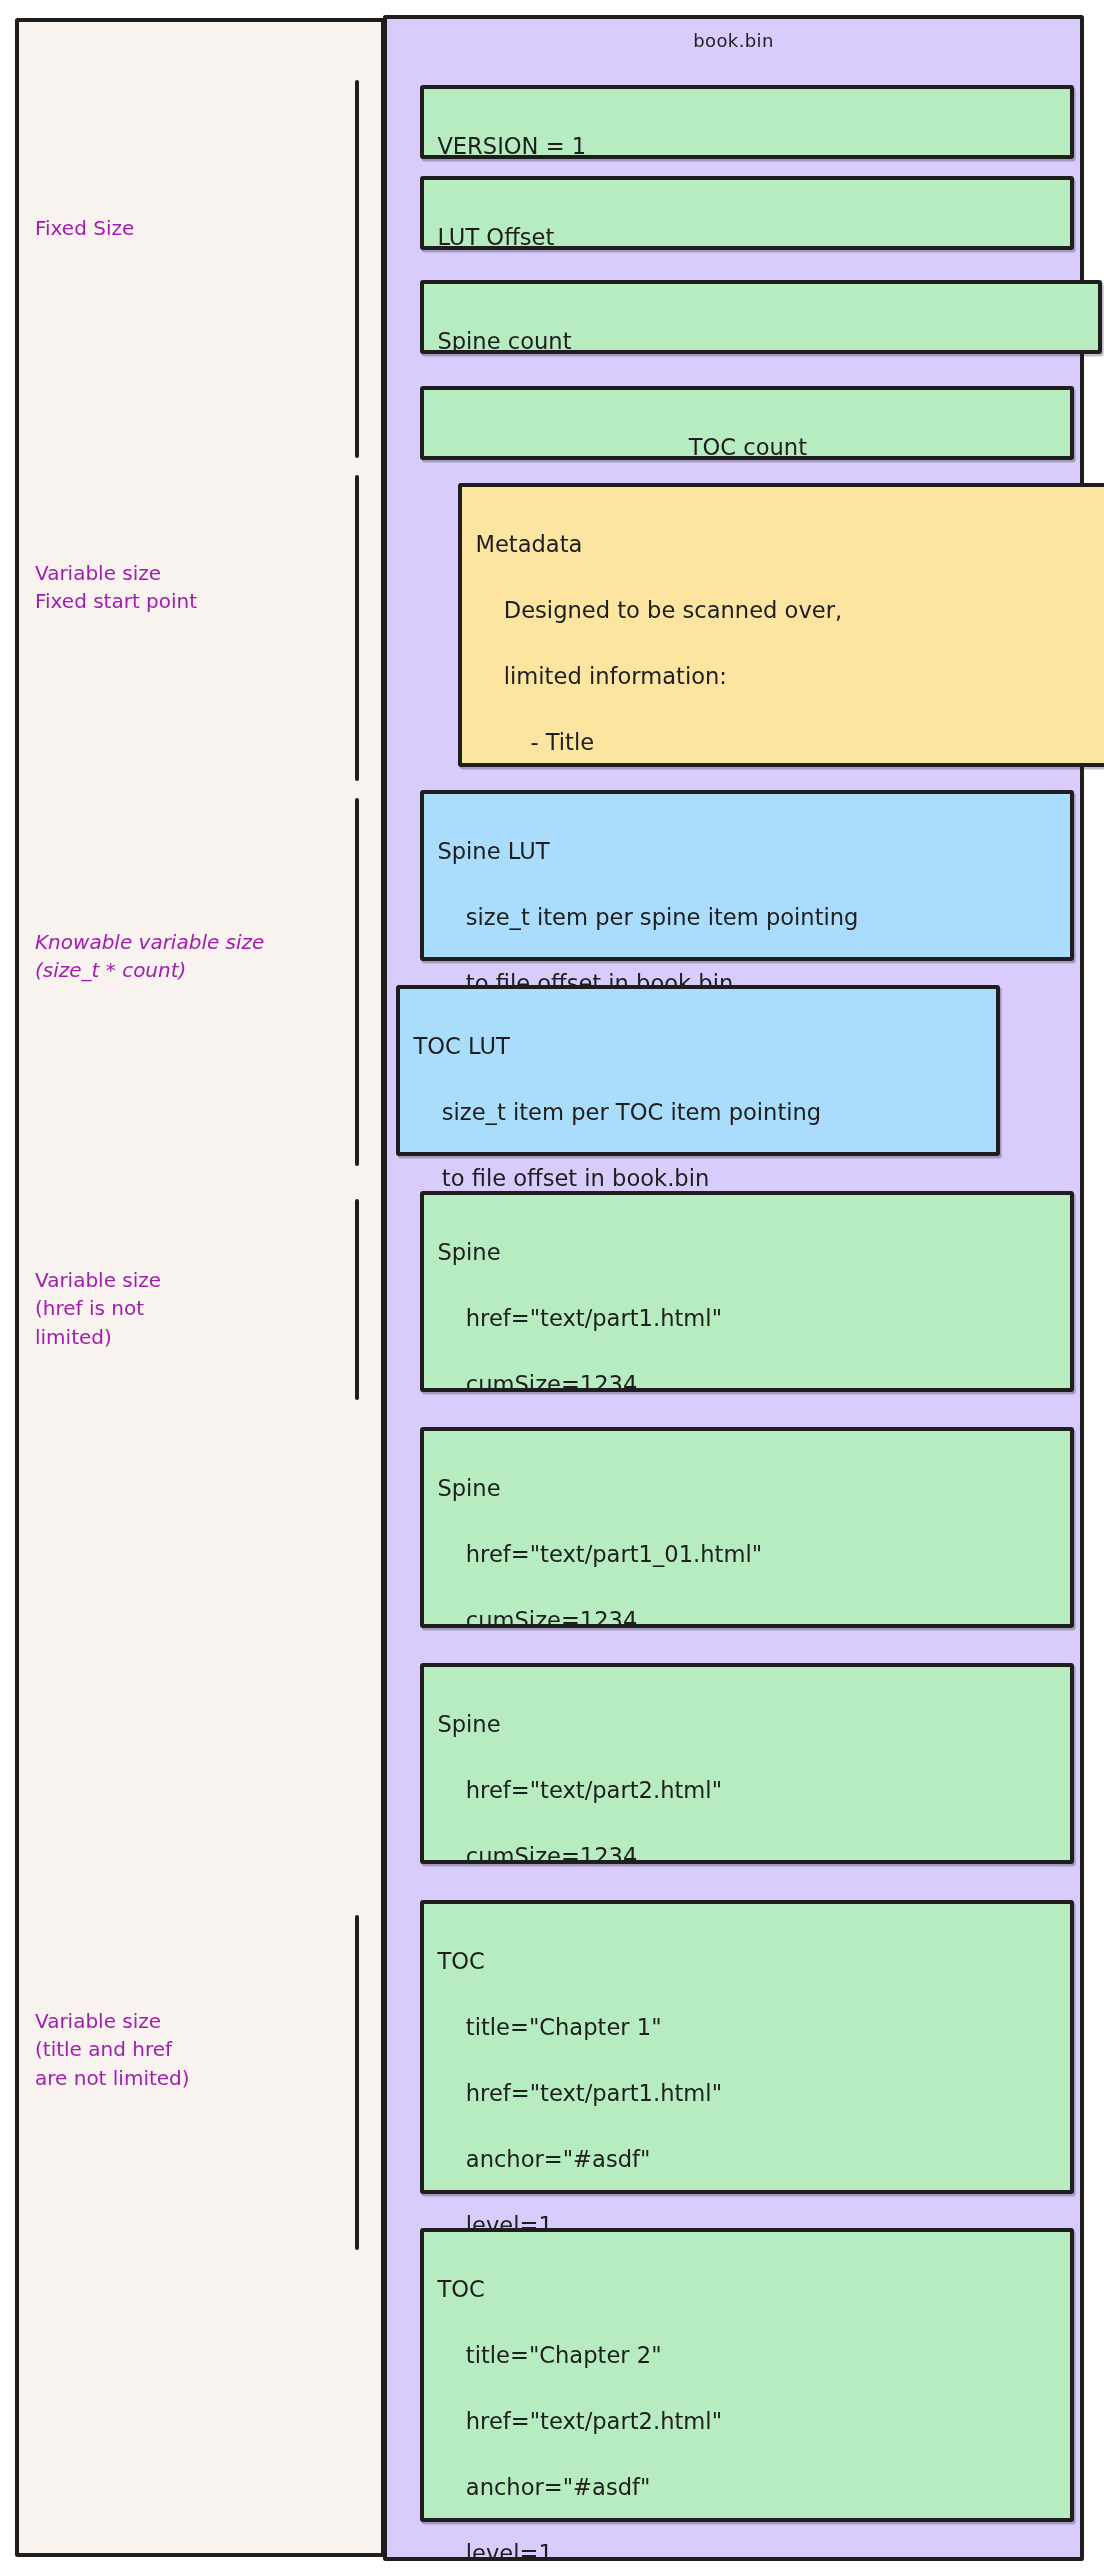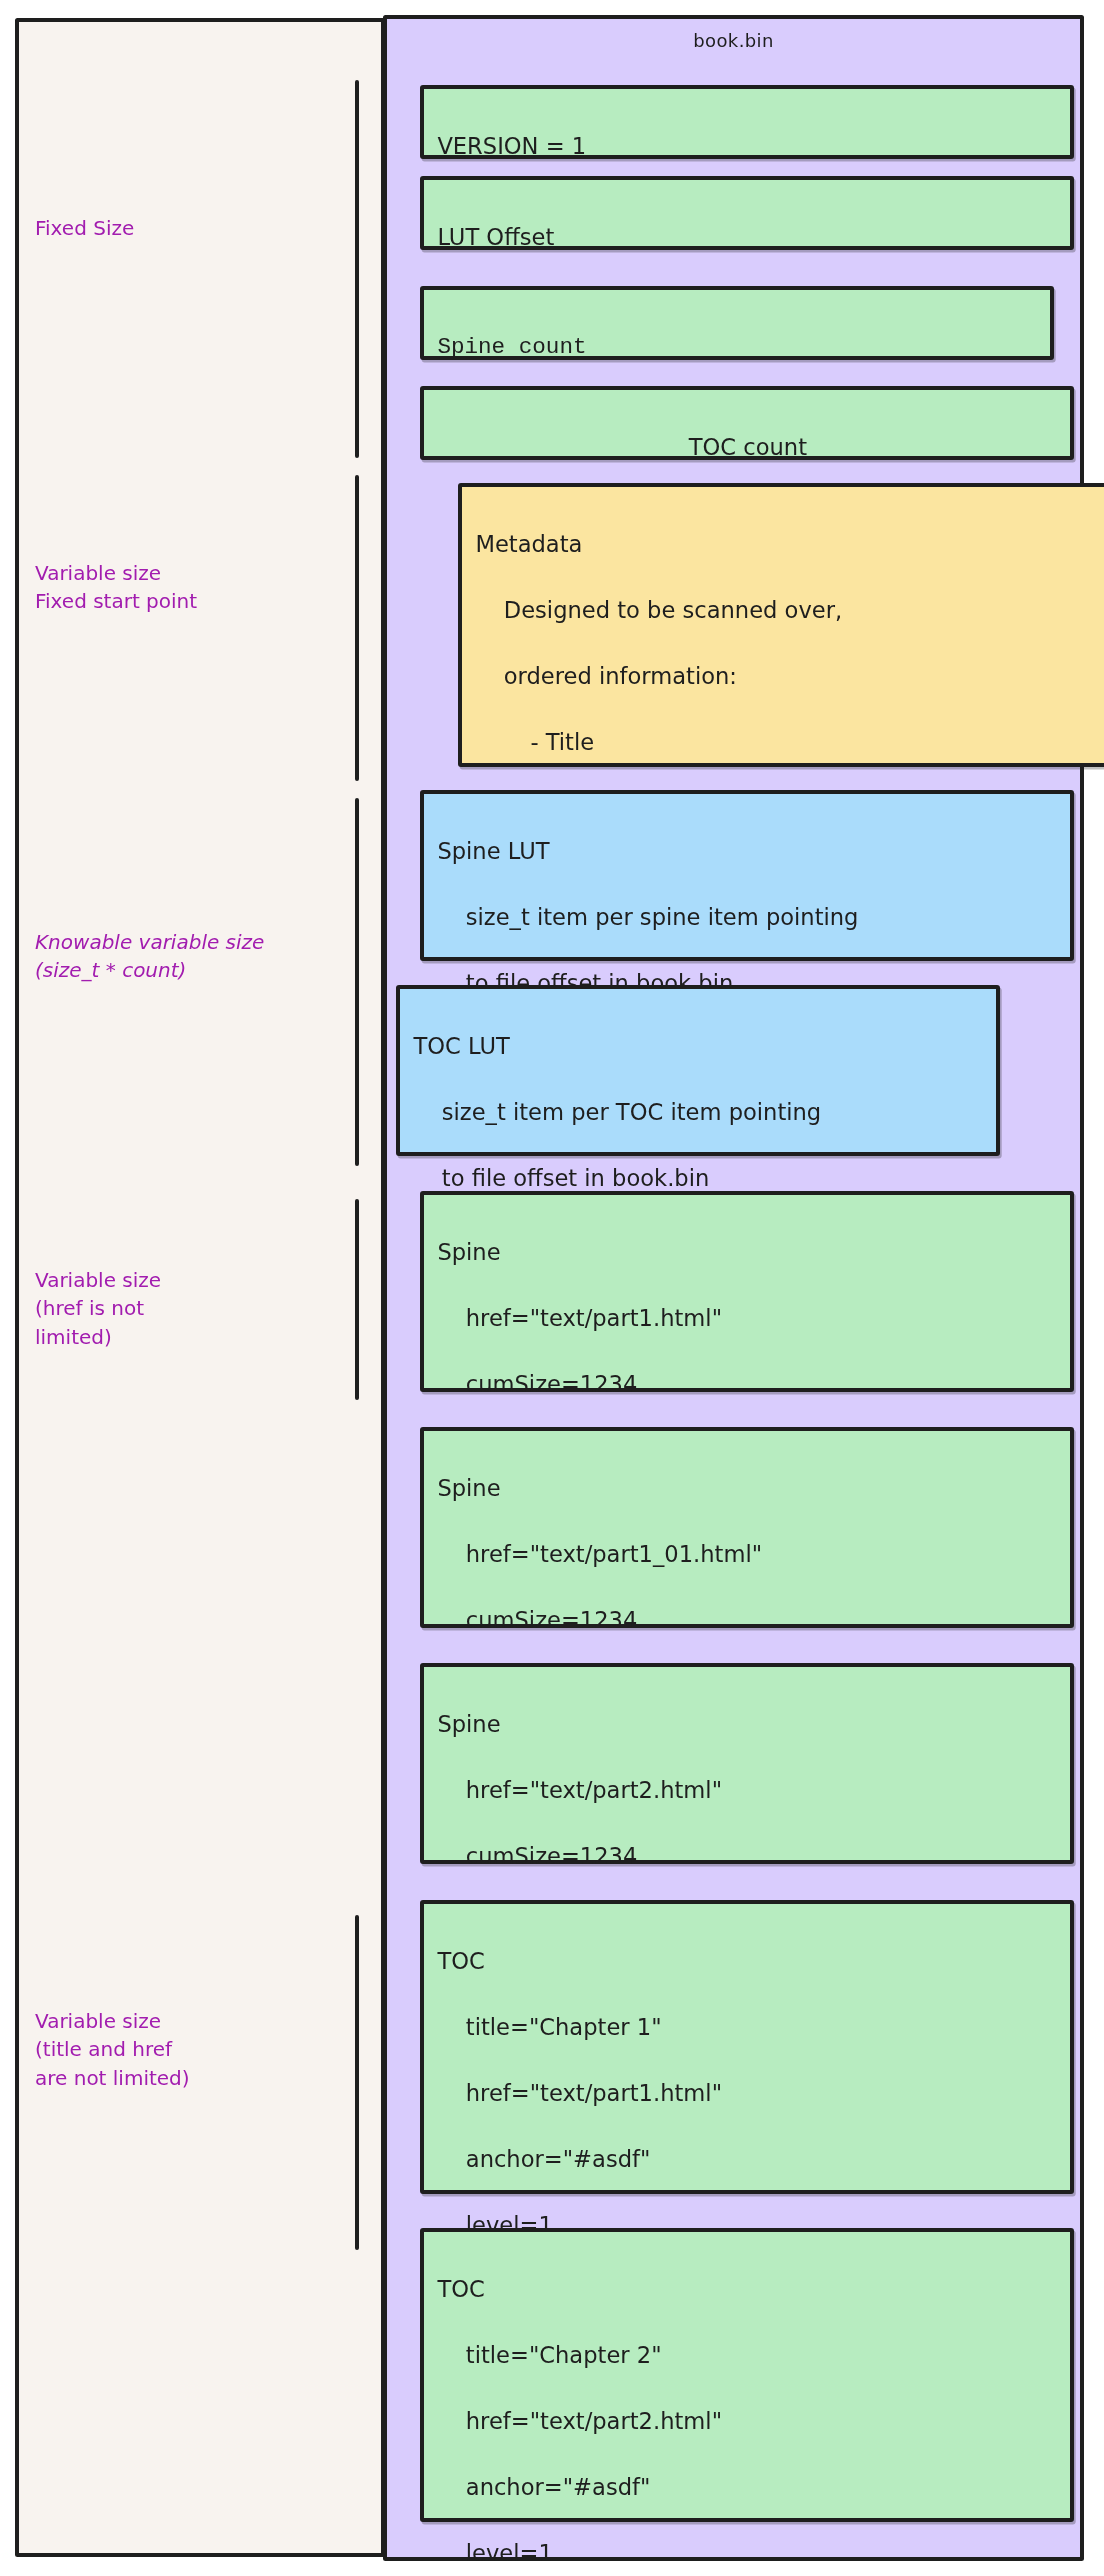--- a/index.html
+++ b/index.html
@@ -116,32 +116,32 @@
 are not limited)</div>
 
   <div class="box green" style="left:420px; top:85px; width:654px; height:74px;">
     <span class="head">VERSION = 1</span>
   </div>
 
   <div class="box green" style="left:420px; top:176px; width:654px; height:74px;">
     <span class="head">LUT Offset</span>
   </div>
 
-  <div class="box green" style="left:420px; top:286px; width:634px; height:74px;font-family:Liberation Mono, monospace;">
+  <div class="box green" style="left:420px; top:280px; width:682px; height:74px;">
     <span class="head">Spine count</span>
   </div>
 
   <div class="box green" style="left:420px; top:386px; width:654px; height:74px;text-align:center;">
     <span class="head">TOC count</span>
   </div>
 
   <div class="box yellow" style="left:420px; top:483px; width:654px; height:284px;">
     <span class="head">Metadata</span>
     <span class="sub">Designed to be scanned over,</span>
-    <span class="sub">ordered information:</span>
+    <span class="sub">limited information:</span>
     <span class="sub2">- Title</span>
     <span class="sub2">- Author</span>
     <span class="sub2">- Book cover path</span>
   </div>
 
   <div class="box blue" style="left:420px; top:790px; width:654px; height:171px;">
     <span class="head">Spine LUT</span>
     <span class="sub">size_t item per spine item pointing</span>
     <span class="sub">to file offset in book.bin</span>
   </div>

